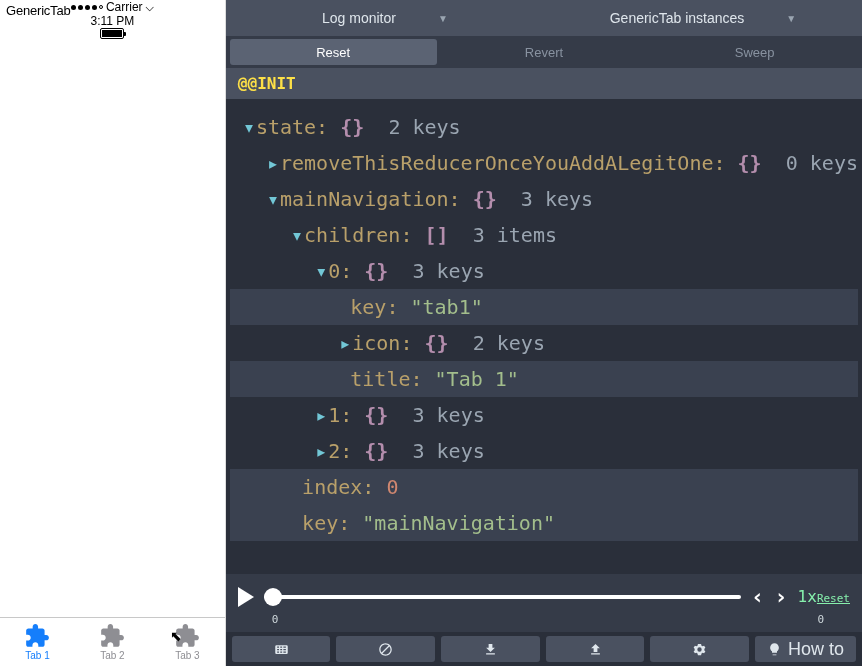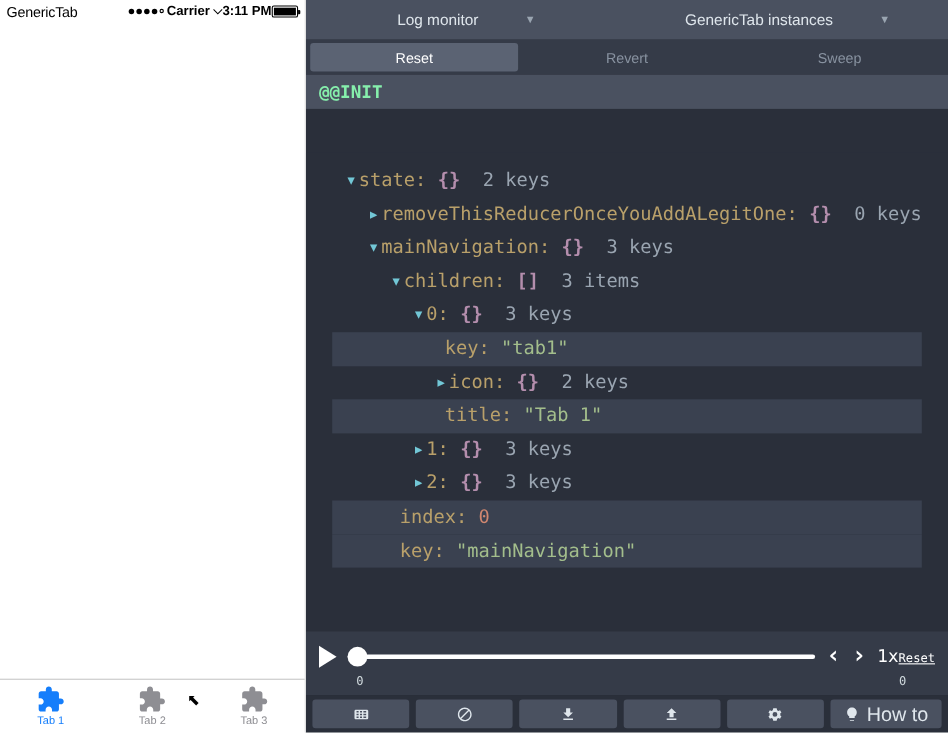--- a/index.html
+++ b/index.html
@@ -1,21 +1,21 @@
 <!DOCTYPE html>
 <html><head>
 <meta charset="utf-8">
 <style>
   * { box-sizing: border-box; margin: 0; padding: 0; }
   html, body { width: 862px; height: 666px; font-family: -apple-system, "Helvetica Neue", Arial, sans-serif; overflow: hidden; }
   body { display: flex; background: #fff; }
 
   
   .phone { width: 374px; height: 666px; background: #fff; position: relative; border-right: 1px solid #ddd; display: flex; flex-direction: column; }
-  .status-bar { height: 20px; display: flex; align-items: center; justify-content: flex-end; padding: 0 6px; font-size: 12px; font-weight: 700; }
+  .status-bar { height: 20px; display: flex; align-items: center; justify-content: space-between; padding: 0 6px; font-size: 12px; font-weight: 400; flex-direction: column; }
   .status-left { display: flex; align-items: center; gap: 3px; }
   .dots { display: flex; gap: 2px; }
   .dot { width: 5px; height: 5px; border-radius: 50%; background: #000; }
   .dot.hollow { background: #fff; border: 1px solid #000; width: 4px; height: 4px; }
   .status-right { display: flex; align-items: center; gap: 4px; }
   .battery { width: 24px; height: 11px; border: 1px solid #000; border-radius: 2px; position: relative; }
   .battery::after { content: ""; position: absolute; right: -3px; top: 3px; width: 2px; height: 4px; background: #000; border-radius: 0 1px 1px 0; }
   .battery-fill { position: absolute; left: 1px; top: 1px; bottom: 1px; width: 90%; background: #000; }
   .nav-title { position: absolute; top: 3px; left: 6px; font-size: 13px; font-weight: 500; letter-spacing: -0.2px; }
   .phone-content { flex: 1; }
@@ -32,39 +32,39 @@
   
   .devtools { flex: 1; height: 666px; background: #2a2f3a; color: #cfd8dc; display: flex; flex-direction: column; font-family: Consolas, Menlo, monospace; font-size: 14px; }
   .dt-top { height: 36px; background: #4a5160; display: flex; }
   .dt-drop { flex: 1; display: flex; align-items: center; justify-content: center; gap: 12px; cursor: pointer; color: #dfe6ec; font-family: -apple-system, Arial, sans-serif; font-size: 14px; }
   .dt-drop .tri { color: #9aa5b1; font-size: 10px; margin-left: 30px; }
 
   .dt-btnrow { height: 32px; background: #353b48; display: flex; align-items: center; padding: 2px 4px; gap: 4px; }
   .dt-btn { flex: 1; height: 26px; display: flex; align-items: center; justify-content: center; border-radius: 3px; cursor: pointer; color: #8892a0; font-family: -apple-system, Arial, sans-serif; font-size: 13px; }
   .dt-btn.active { background: #5b6373; color: #fff; }
 
-  .dt-action-label { background: #4a5160; color: #86efac; padding: 6px 12px; font-weight: 600; font-size: 16px; }
-
-  .dt-tree { flex: 1; padding: 10px 24px; overflow: hidden; background: #2a2f3a; line-height: 1.8; font-size: 17px; margin-top: 40px; }
+  .dt-action-label { background: #4a5160; color: #fde047; padding: 6px 12px; font-weight: 600; font-size: 16px; }
+
+  .dt-tree { flex: 1; padding: 10px 4px; overflow: hidden; background: #2a2f3a; line-height: 1.8; font-size: 20px; }
   .row { white-space: pre; }
   .row.hl { background: #3a4150; }
   .arrow { color: #72c7d6; cursor: pointer; display: inline-block; width: 14px; text-align: center; }
   .key   { color: #b9a06a; }
   .brace { color: #b48ead; font-weight: 600; }
   .meta  { color: #9aa5b1; }
   .str   { color: #a3be8c; }
   .num   { color: #d08770; }
 
   .dt-player { background: #353b48; padding: 10px 12px 6px; }
   .player-row { display: flex; align-items: center; gap: 10px; }
   .play-icon { width: 0; height: 0; border-left: 16px solid #fff; border-top: 10px solid transparent; border-bottom: 10px solid transparent; cursor: pointer; }
   .track { flex: 1; height: 4px; background: #fff; position: relative; border-radius: 2px; }
   .thumb { position: absolute; left: 0; top: -7px; width: 18px; height: 18px; background: #fff; border-radius: 50%; cursor: pointer; }
   .chev { color: #fff; font-size: 22px; cursor: pointer; font-weight: 600; }
-  .speed { color: #ffffff; font-size: 16px; }
+  .speed { color: #86efac; font-size: 16px; }
   .speed .sub { font-size: 11px; text-decoration: underline; cursor: pointer; }
   .ticks { display: flex; justify-content: space-between; padding: 4px 26px 0 34px; font-size: 11px; color: #cfd8dc; }
 
   .dt-bottom { height: 34px; background: #2a2f3a; display: flex; align-items: center; gap: 6px; padding: 0 6px; }
   .bbtn { height: 26px; background: #4a5160; border-radius: 3px; display: flex; align-items: center; justify-content: center; cursor: pointer; color: #dfe6ec; font-size: 18px; }
   .bbtn.icon { flex: 1; }
   .bbtn.howto { padding: 0 12px; gap: 6px; font-family: -apple-system, Arial, sans-serif; }
   .bbtn svg { width: 15px; height: 15px; fill: #dfe6ec; }
 </style>
 </head>

